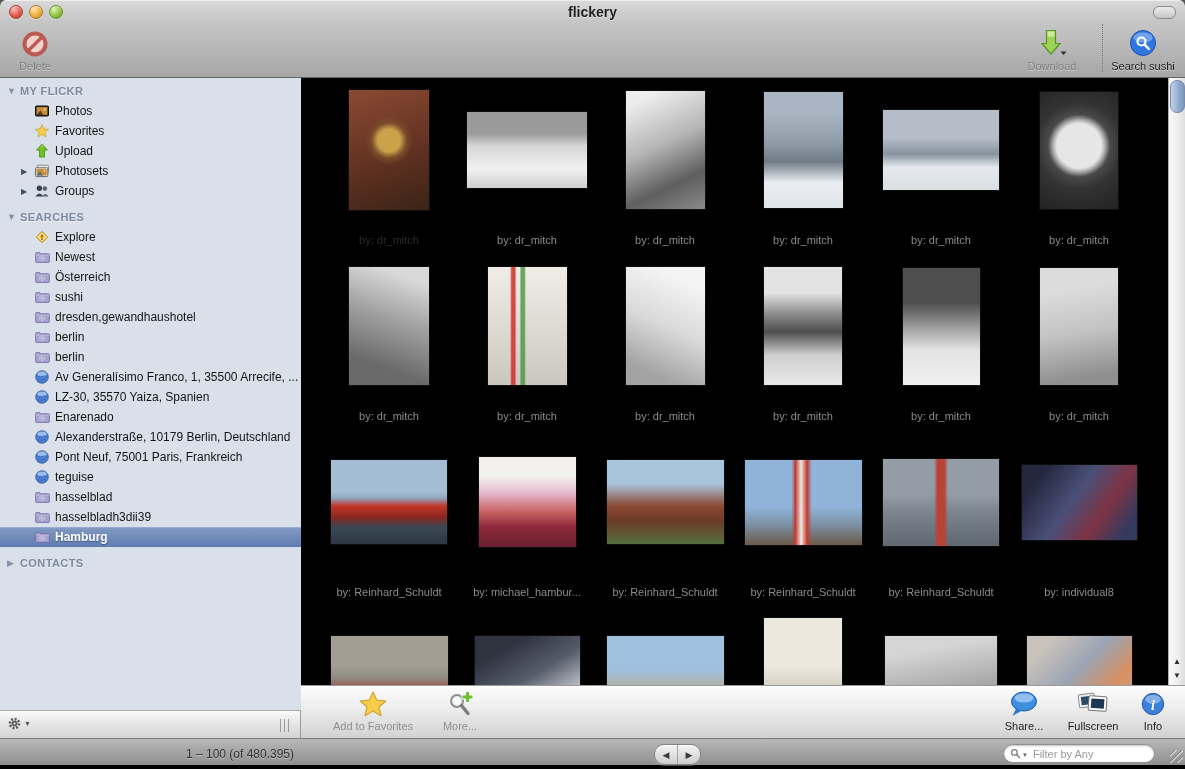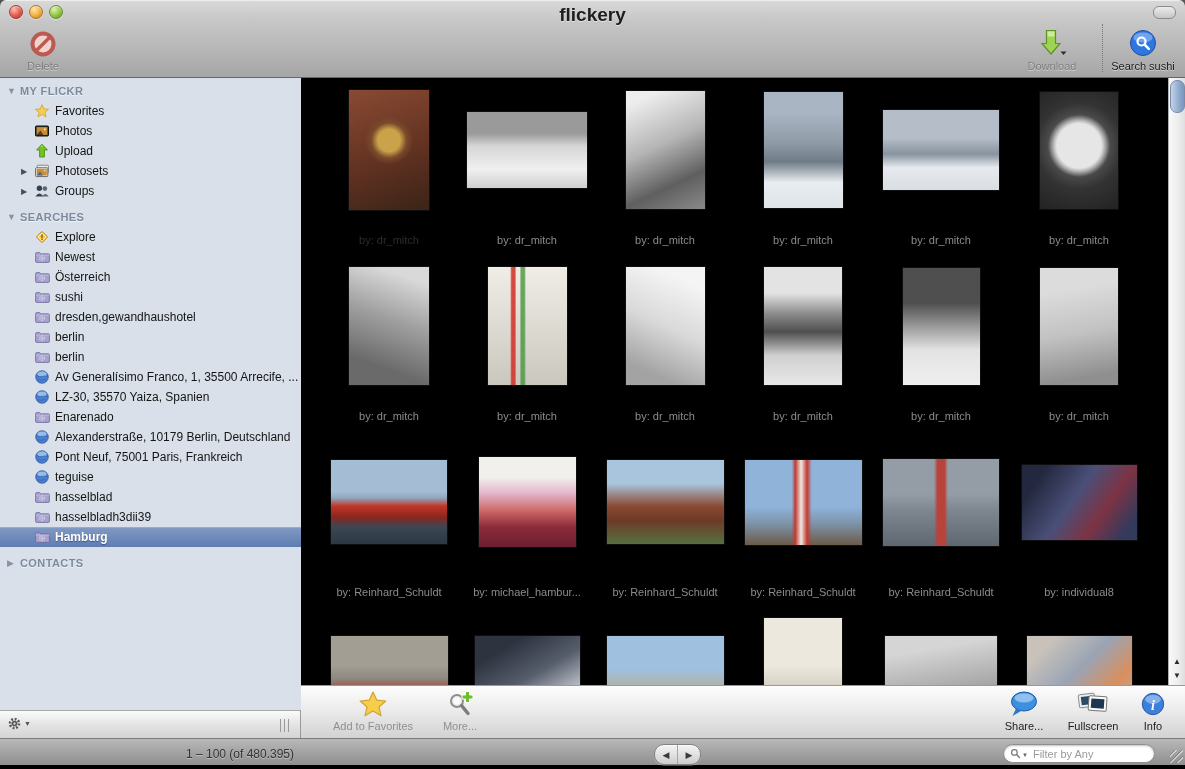--- a/index.html
+++ b/index.html
@@ -8,28 +8,28 @@
 
   
   #header{position:absolute;left:0;top:0;width:1185px;height:77px;
     background:linear-gradient(180deg,#d9d9d9 0%,#c6c6c6 28%,#b4b4b4 70%,#a5a5a5 100%);
     border-bottom:1px solid #666;box-shadow:inset 0 1px 0 rgba(255,255,255,.55);}
   #titlebar{position:absolute;left:0;top:0;width:100%;height:22px;}
   .tl{position:absolute;top:5px;width:12px;height:12px;border-radius:50%;box-shadow:inset 0 1px 1px rgba(255,255,255,.6),0 1px 1px rgba(255,255,255,.4);}
   #tl-close{left:9px;background:radial-gradient(circle at 35% 30%,#ffb9b0,#e05a4d 55%,#aa3a30);border:1px solid #9e3c33;}
   #tl-min{left:29px;background:radial-gradient(circle at 35% 30%,#ffe6a8,#f0ad3e 55%,#b87b28);border:1px solid #a8772c;}
   #tl-zoom{left:49px;background:radial-gradient(circle at 35% 30%,#dcf2ae,#90c43f 55%,#5f8f2c;);background:radial-gradient(circle at 35% 30%,#dcf2ae,#90c43f 55%,#5f8f2c);border:1px solid #648f35;}
-  #win-title{position:absolute;left:0;right:0;top:4px;text-align:center;font-size:19px;font-weight:bold;color:#1d1d1d;text-shadow:0 1px 0 rgba(255,255,255,.5);}
+  #win-title{position:absolute;left:0;right:0;top:4px;text-align:center;font-size:14px;font-weight:bold;color:#1d1d1d;text-shadow:0 1px 0 rgba(255,255,255,.5);}
   #pill-toggle{position:absolute;right:9px;top:6px;width:21px;height:11px;border-radius:6px;border:1px solid #8b8b8b;background:linear-gradient(180deg,#ececec,#c6c6c6);}
 
   .tb-item{position:absolute;top:26px;text-align:center;}
   .tb-icon{height:32px;display:flex;align-items:flex-end;justify-content:center;}
   .tb-label{font-size:11px;margin-top:2px;color:#222;text-shadow:0 1px 0 rgba(255,255,255,.45);}
   .tb-label.disabled{color:#7e7e7e;}
-  #tb-delete{left:20px;width:46px;}
+  #tb-delete{left:12px;width:46px;}
   #tb-download{left:1014px;width:76px;}
   #tb-separator{position:absolute;left:1102px;top:24px;height:48px;border-left:1px dotted #777;}
   #tb-search{left:1106px;width:74px;}
 
   
   #sidebar{position:absolute;left:0;top:78px;width:301px;height:632px;background:#d9e0ea;overflow:hidden;padding-top:3px;box-sizing:border-box;}
   .sec{margin-top:6px;}
   .sec:first-child{margin-top:0;}
   .sec-h{height:20px;display:flex;align-items:center;}
   .sec-tri{width:13px;margin-left:7px;font-size:9px;color:#8494a8;}
@@ -145,36 +145,36 @@
   <div id="sidebar">
       <div class="sec">
         <div class="sec-h">
           <span class="sec-tri">▼</span>
           <span class="sec-lbl">MY FLICKR</span>
         </div>
         <div class="row">
           <span class="disc"></span>
           <span class="icn">
             <svg viewBox="0 0 16 16">
-              <path d="M8 1.6 L9.9 5.9 L14.6 6.3 L11 9.3 L12.1 13.9 L8 11.4 L3.9 13.9 L5 9.3 L1.4 6.3 L6.1 5.9 Z" fill="#f7ce4a" stroke="#c9a53a" stroke-width="0.8" stroke-linejoin="round"></path>
-            </svg>
-          </span>
-          <span class="lbl">Favorites</span>
-        </div>
-        <div class="row">
-          <span class="disc"></span>
-          <span class="icn">
-            <svg viewBox="0 0 16 16">
               <rect x="1.5" y="3" width="13" height="10" rx="1" fill="#2b2b2b" stroke="#111"></rect>
               <rect x="2.6" y="4.1" width="10.8" height="7.8" fill="#c98d3a"></rect>
               <path d="M2.6 11.9 L6.4 7.4 L9.4 11.9 Z" fill="#5a3a1a"></path>
               <circle cx="10.8" cy="6.4" r="1.1" fill="#f2d89a"></circle>
             </svg>
           </span>
           <span class="lbl">Photos</span>
+        </div>
+        <div class="row">
+          <span class="disc"></span>
+          <span class="icn">
+            <svg viewBox="0 0 16 16">
+              <path d="M8 1.6 L9.9 5.9 L14.6 6.3 L11 9.3 L12.1 13.9 L8 11.4 L3.9 13.9 L5 9.3 L1.4 6.3 L6.1 5.9 Z" fill="#f7ce4a" stroke="#c9a53a" stroke-width="0.8" stroke-linejoin="round"></path>
+            </svg>
+          </span>
+          <span class="lbl">Favorites</span>
         </div>
         <div class="row">
           <span class="disc"></span>
           <span class="icn">
             <svg viewBox="0 0 16 16">
               <path d="M8 1.2 L13.4 7 H10.4 V14 H5.6 V7 H2.6 Z" fill="#72c41f" stroke="#4a8f12" stroke-width="0.9" stroke-linejoin="round"></path>
               <path d="M6.6 3.8 L8 2.3 L9.4 3.8 Z" fill="#b8e68a"></path>
             </svg>
           </span>
           <span class="lbl">Upload</span>

